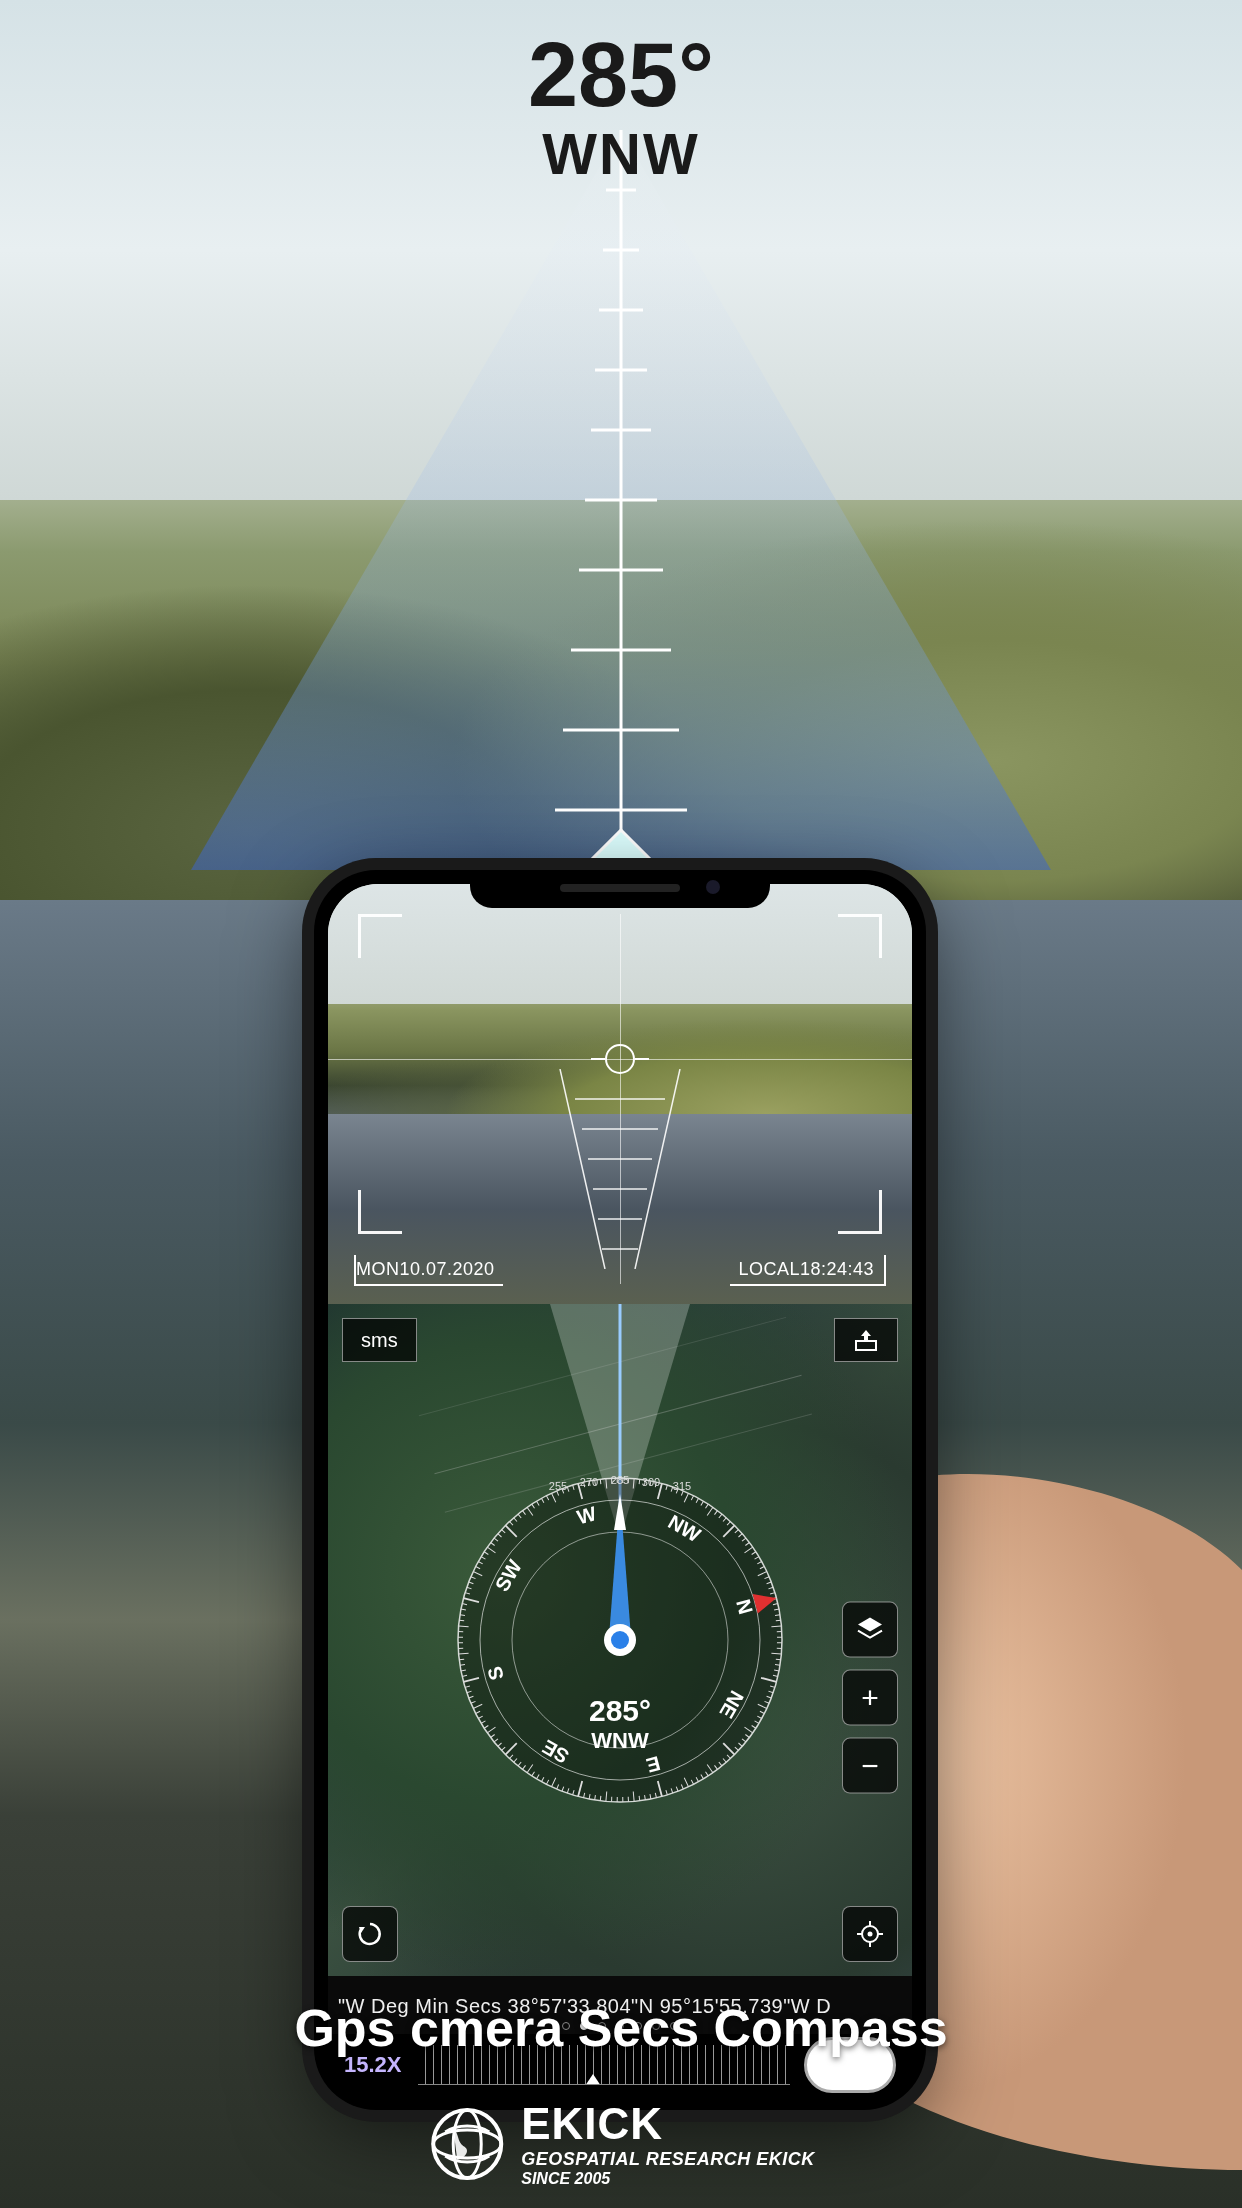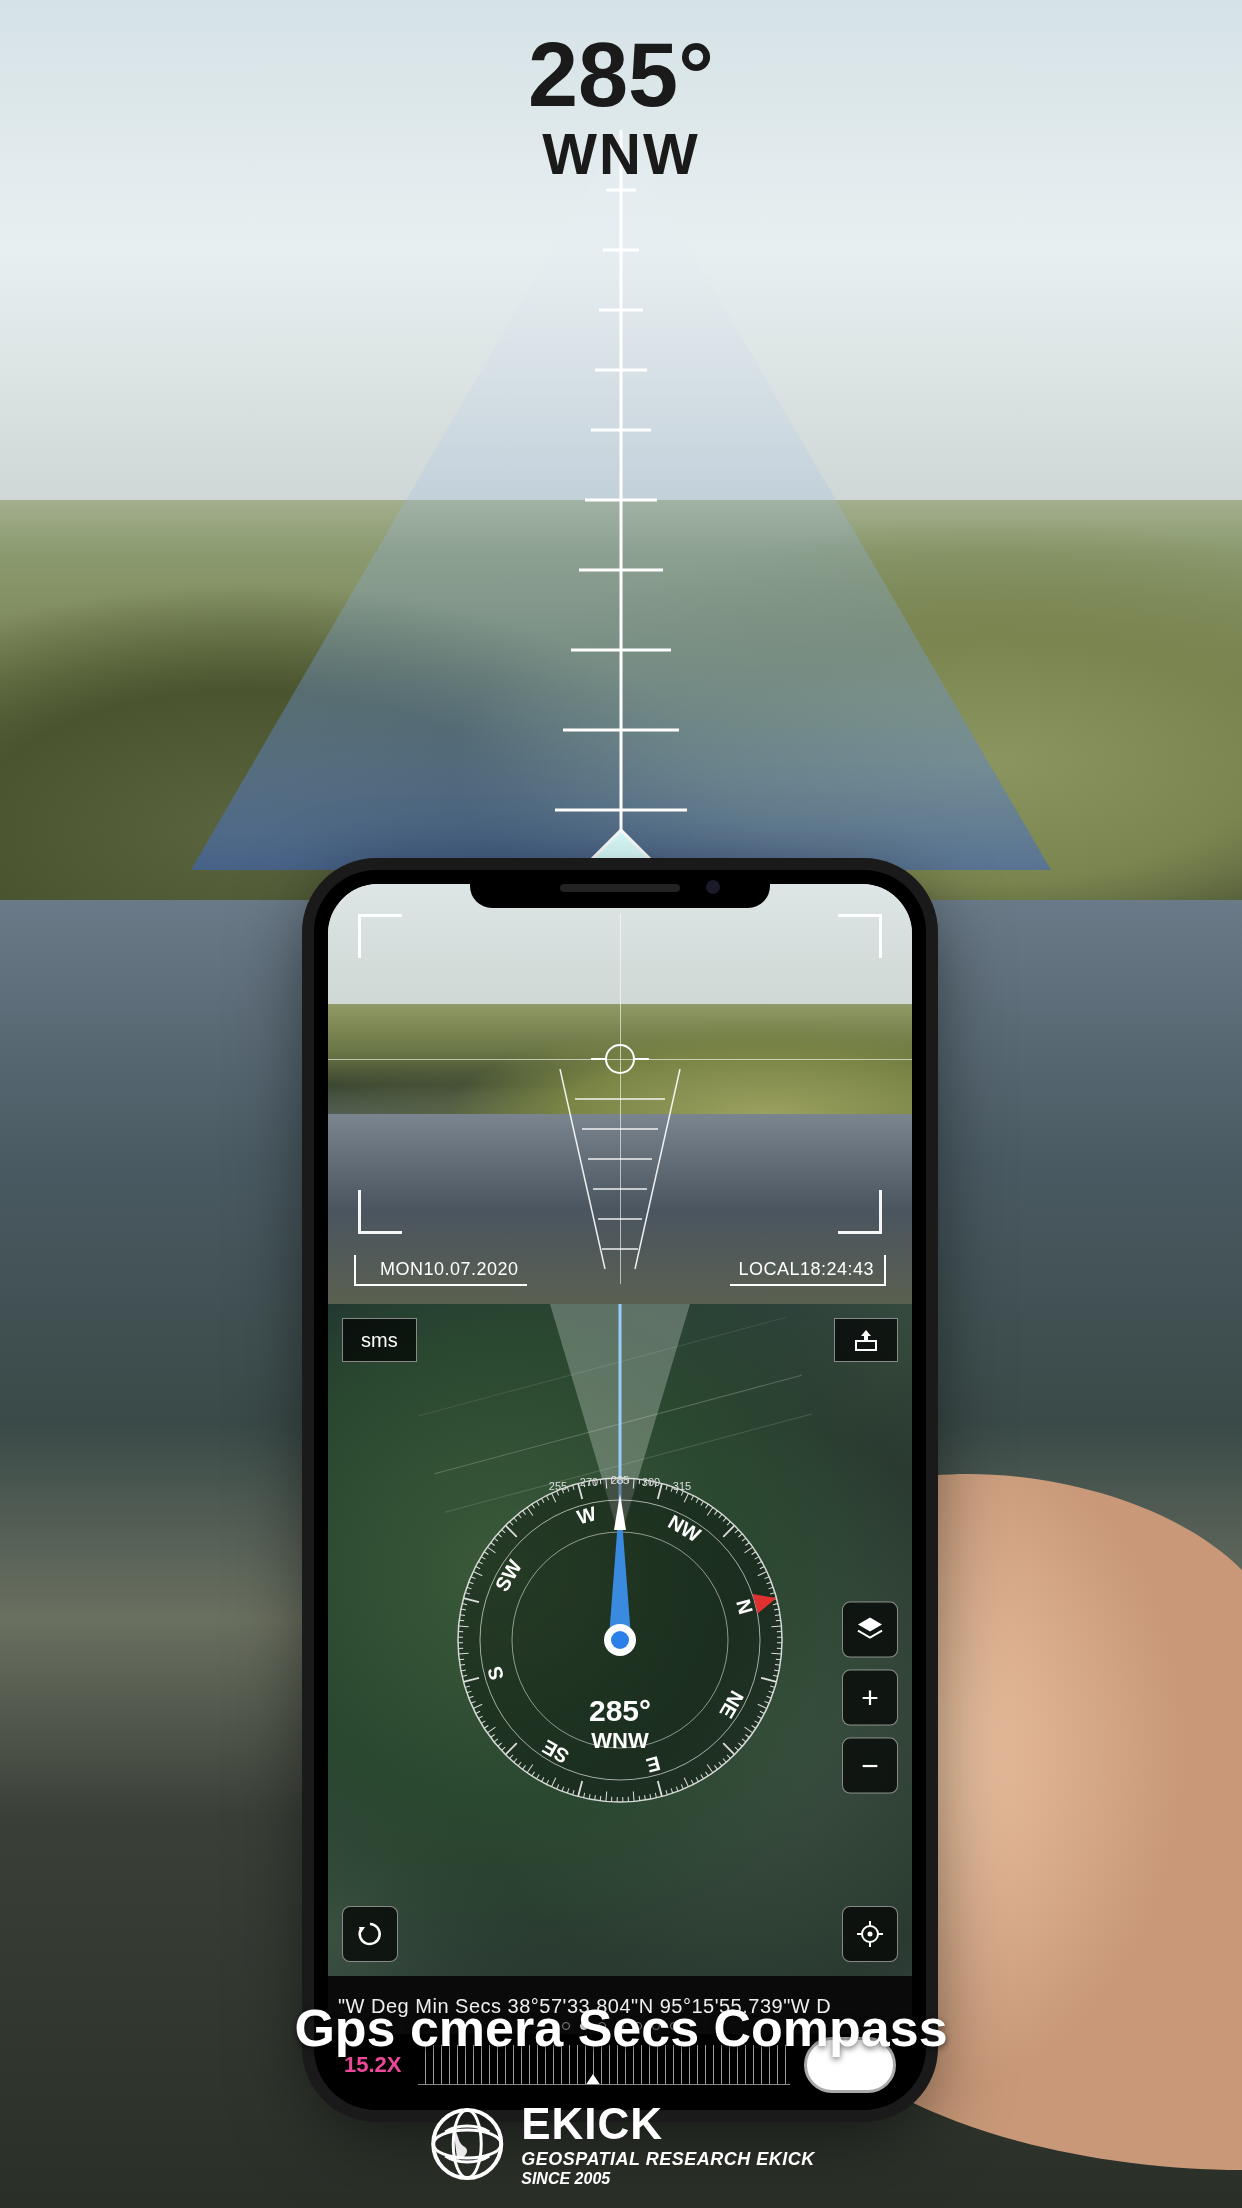--- a/index.html
+++ b/index.html
@@ -183,21 +183,21 @@
 .vf-overlays {
   position: absolute;
   left: 26px; right: 26px; bottom: 18px;
   display: flex; justify-content: space-between;
   color: #fff; font-size: 18px; letter-spacing: 0.5px;
   font-weight: 500;
 }
 .vf-overlays > div {
   border-left: 2px solid #fff;
   border-bottom: 2px solid #fff;
-  padding: 4px 8px 4px 24px;
+  padding: 4px 8px 4px 0;
 }
 .vf-overlays > div.right {
   border-left: none;
   border-right: 2px solid #fff;
   padding: 4px 10px 4px 8px;
 }
 
 
 .map-section {
   position: relative;
@@ -304,21 +304,21 @@
 
 .zoom-bar {
   position: relative;
   height: 62px;
   background: #000;
   display: flex;
   align-items: center;
   padding: 0 16px;
 }
 .zoom-label {
-  color: #ec4899; font-size: 22px; font-weight: 600;
+  color: #c4b5fd; font-size: 22px; font-weight: 600;
   padding-right: 16px;
 }
 .zoom-scale {
   flex: 1;
   position: relative;
   height: 40px;
   border-bottom: 1px solid #888;
   overflow: hidden;
 }
 .zoom-scale::before {

